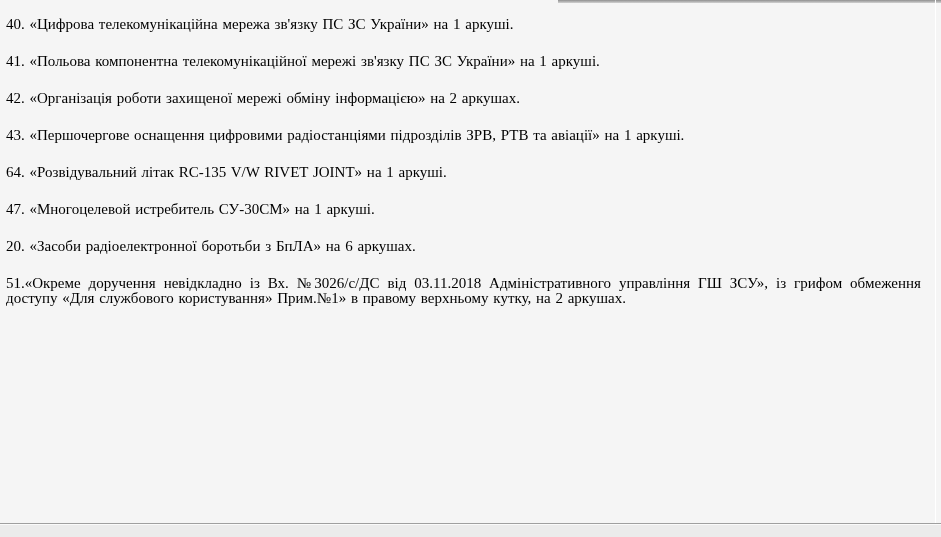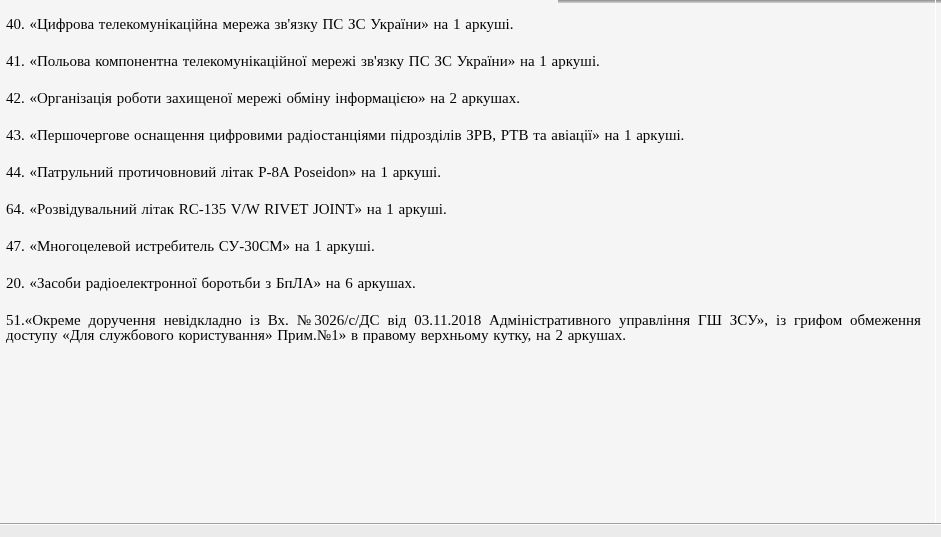--- a/index.html
+++ b/index.html
@@ -70,21 +70,20 @@
 
 <main class="document-page">
 
   <div class="clipped-rule"></div>
 
   <div class="content">
     <p class="item">40. «Цифрова телекомунікаційна мережа зв'язку ПС ЗС України» на 1 аркуші.</p>
     <p class="item">41. «Польова компонентна телекомунікаційної мережі зв'язку ПС ЗС України» на 1 аркуші.</p>
     <p class="item">42. «Організація роботи захищеної мережі обміну інформацією» на 2 аркушах.</p>
     <p class="item">43. «Першочергове оснащення цифровими радіостанціями підрозділів ЗРВ, РТВ та авіації» на 1 аркуші.</p>
-    <p class="item">44. «Патрульний протичовновий літак P-8A Poseidon» на 1 аркуші.</p>
     <p class="item">64. «Розвідувальний літак RC-135 V/W RIVET JOINT» на 1 аркуші.</p>
     <p class="item">47. «Многоцелевой истребитель СУ-30СМ» на 1 аркуші.</p>
     <p class="item">20. «Засоби радіоелектронної боротьби з БпЛА» на 6 аркушах.</p>
     <p class="item">51.«Окреме доручення невідкладно із Вх. №3026/с/ДС від 03.11.2018 Адміністративного управління ГШ ЗСУ», із грифом обмеження доступу «Для службового користування» Прим.№1» в правому верхньому кутку, на 2 аркушах.</p>
   </div>
 
   <div class="right-edge-line"></div>
   <div class="bottom-divider"></div>
   <div class="footer-strip"></div>
 

